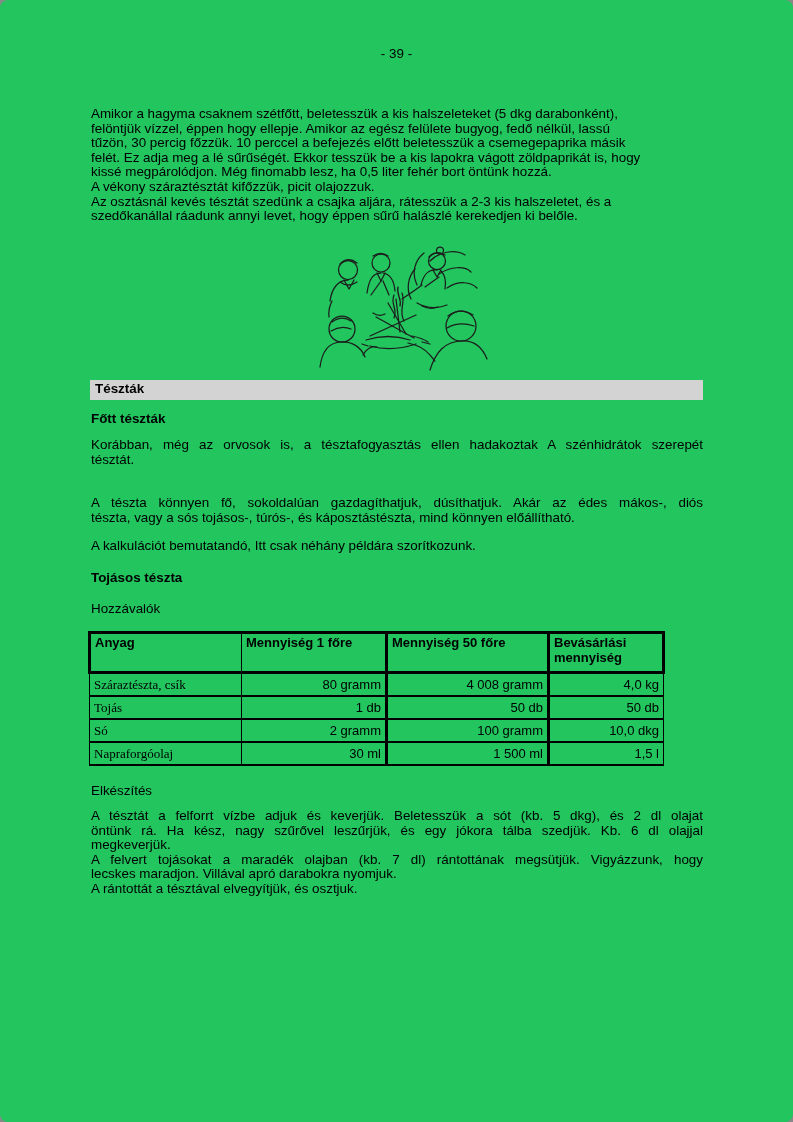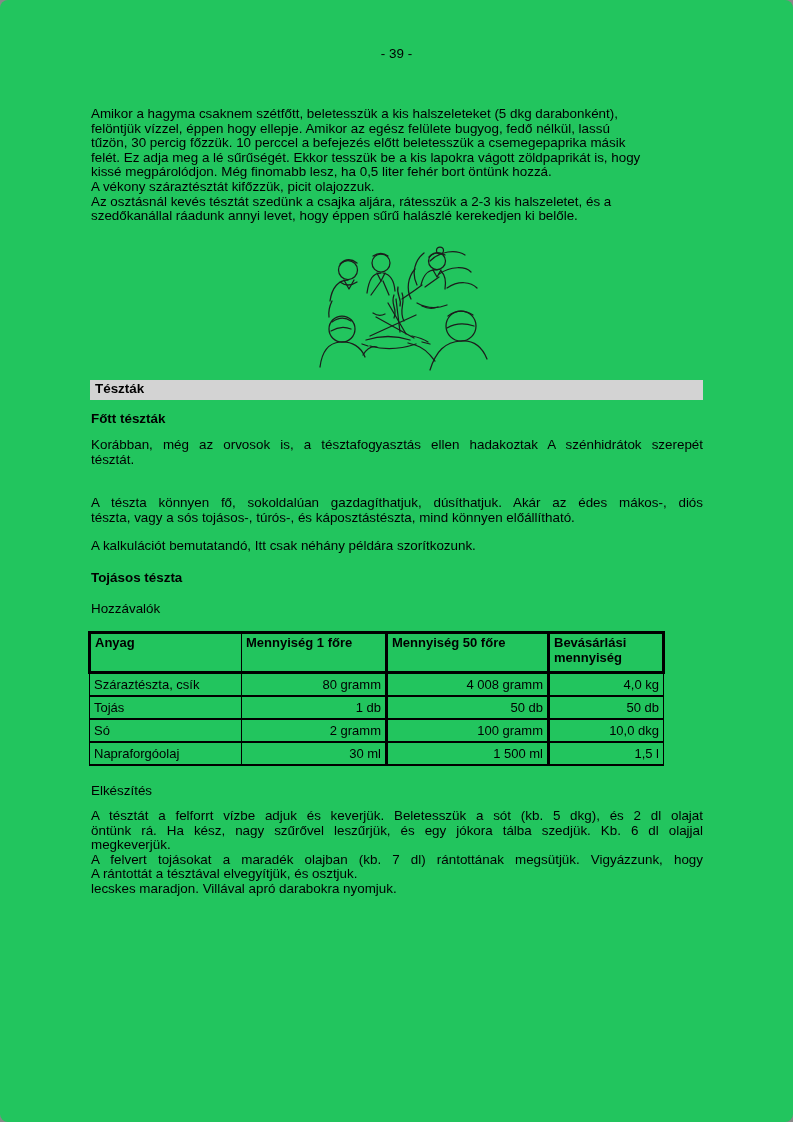--- a/index.html
+++ b/index.html
@@ -37,21 +37,21 @@
   th, td { padding:1px 4px; box-sizing:border-box; overflow:hidden; }
   th {
     text-align:left; vertical-align:top; font-weight:bold;
     border-top:3px solid #000; border-bottom:3px solid #000; height:40px;
   }
   th.c1 { width:152px; border-left:3px solid #000; border-right:1px solid #000; }
   th.c2 { width:145px; border-right:3px solid #000; }
   th.c3 { width:162px; border-right:3px solid #000; }
   th.c4 { width:115px; border-right:3px solid #000; }
   td { border-bottom:2px solid #000; height:23px; vertical-align:middle; }
-  td.c1 { border-left:1px solid #000; border-right:1px solid #000; text-align:left; }
+  td.c1 { border-left:1px solid #000; border-right:1px solid #000; text-align:left;font-family:Liberation Serif, serif; }
   td.c2 { border-right:3px solid #000; text-align:right; }
   td.c3 { border-right:3px solid #000; text-align:right; }
   td.c4 { border-right:1px solid #000; text-align:right; }
 
   svg .sk { fill:none; stroke:#1c1c1c; stroke-width:1.25; stroke-linecap:round; stroke-linejoin:round; }
 </style>
 </head>
 <body>
 
 <div class="page">
@@ -191,17 +191,17 @@
     </table>
   </div>
 
   <div class="lbl-elk">Elkészítés</div>
 
   <div class="block-e">
     <div class="j">A tésztát a felforrt vízbe adjuk és keverjük. Beletesszük a sót (kb. 5 dkg), és 2 dl olajat</div>
     <div class="j">öntünk rá. Ha kész, nagy szűrővel leszűrjük, és egy jókora tálba szedjük. Kb. 6 dl olajjal</div>
     <div class="line">megkeverjük.</div>
     <div class="j">A felvert tojásokat a maradék olajban (kb. 7 dl) rántottának megsütjük. Vigyázzunk, hogy</div>
+    <div class="line">lecskes maradjon. Villával apró darabokra nyomjuk.</div>
     <div class="line">A rántottát a tésztával elvegyítjük, és osztjuk.</div>
-    <div class="line">lecskes maradjon. Villával apró darabokra nyomjuk.</div>
   </div>
 
 </div>
 
 </body></html>

